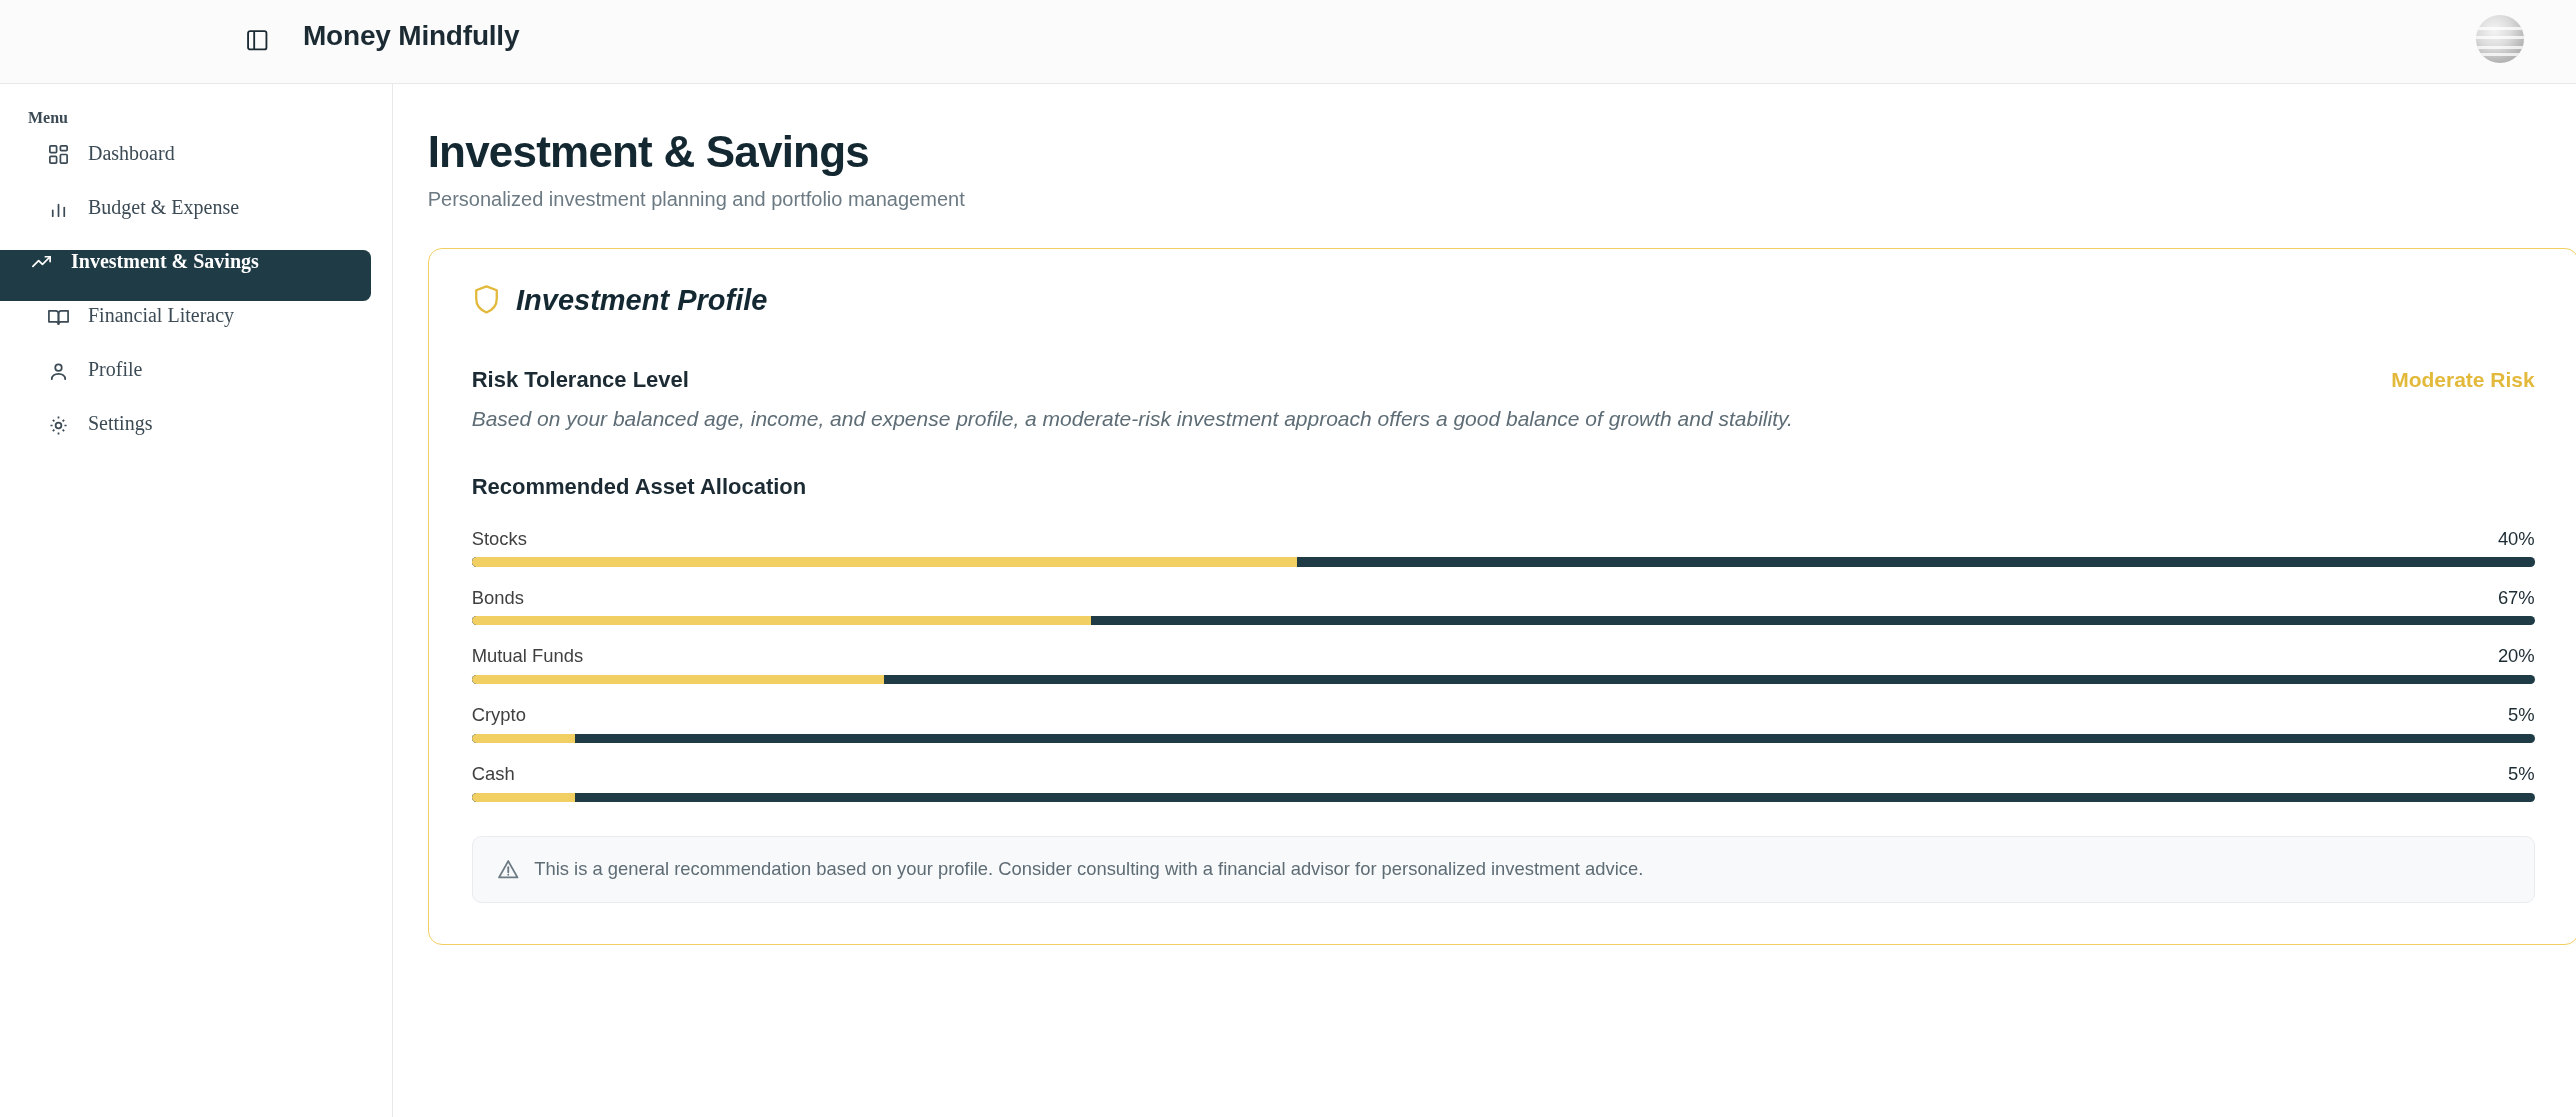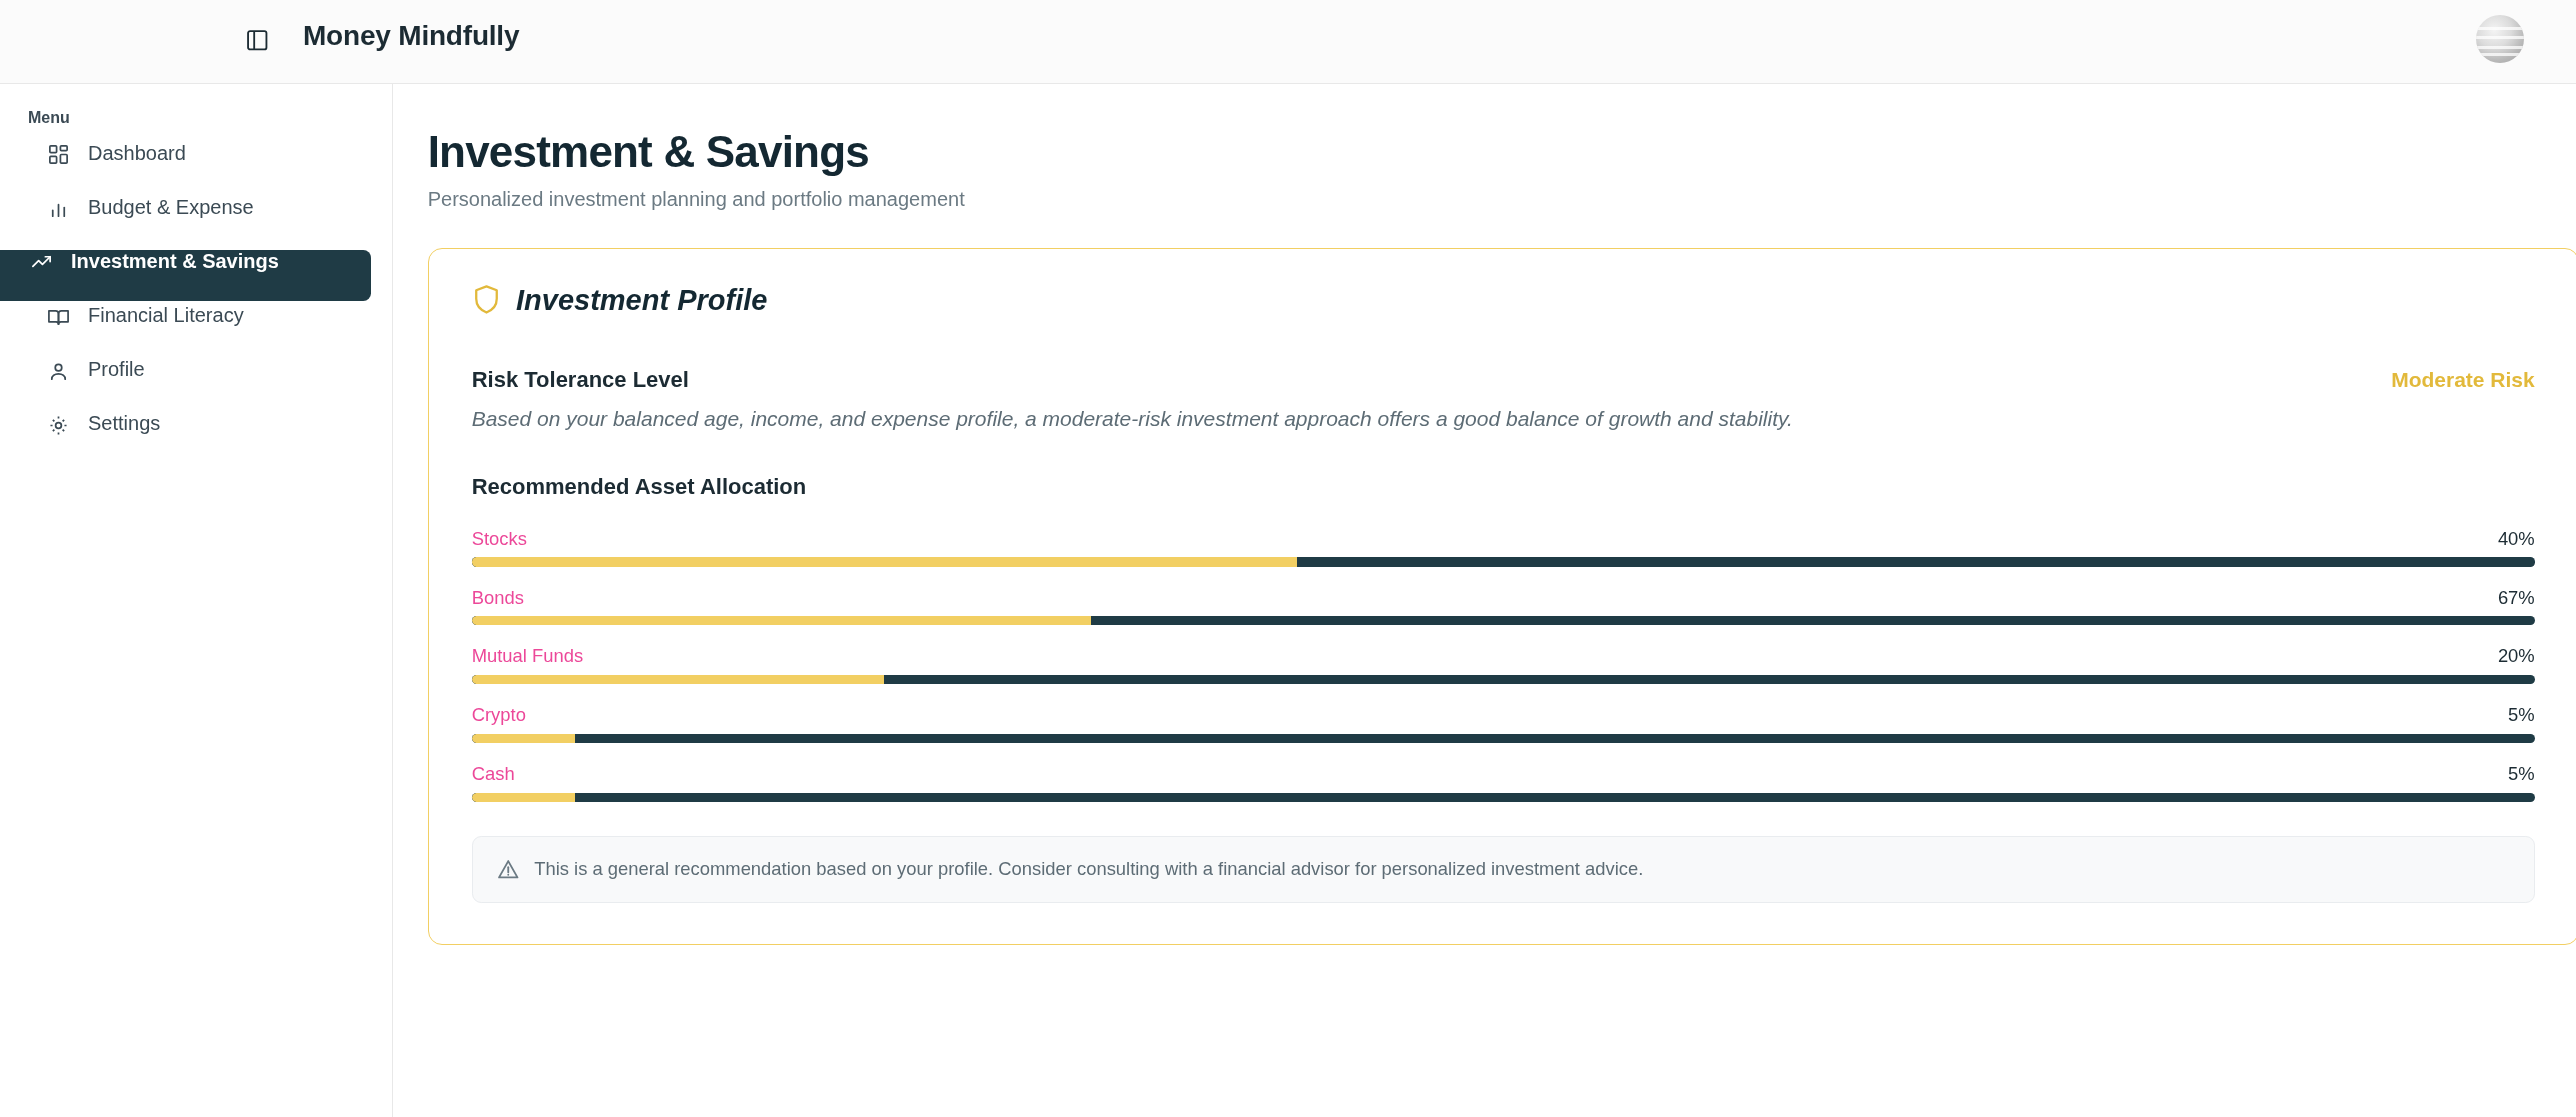--- a/index.html
+++ b/index.html
@@ -47,20 +47,21 @@
   .avatar .b3 { top: 31px; }
   .avatar .b4 { top: 38px; }
 
   
   .sidebar {
     position: absolute; top: 84px; left: 0;
     width: 393px; height: 1033px;
     background: #ffffff;
     border-right: 0.8px solid #e8e8e8;
     padding-top: 24.5px;
+    font-family: Liberation Serif, serif;
   }
   .menu-label {
     font-size: 16px; font-weight: bold; color: #3b4a54;
     margin: 0 0 15.3px 28px;
   }
   .nav-item {
     height: 51px;
     display: flex; 
     padding-left: 28px;
     font-size: 20px; color: #3b4a54;
@@ -126,21 +127,21 @@
   .alloc-title {
     font-size: 22px; font-weight: bold; color: #1c2b33;
     margin-top: 43px; margin-bottom: 28px;
   }
 
   .alloc-row { margin-bottom: 20px; }
   .alloc-top {
     display: flex; justify-content: space-between; align-items: baseline;
     margin-bottom: 7.7px;
   }
-  .alloc-name { font-size: 18.4px; color: #ec4899; text-align: center; }
+  .alloc-name { font-size: 18.4px; color: #404040; text-align: center; }
   .alloc-pct { font-size: 18.4px; color: #1c2b33; }
   .bar-track {
     width: 100%; height: 9.2px;
     background: #1f3b45; border-radius: 4.6px; overflow: hidden;
   }
   .bar-fill {
     height: 9.2px; background: #f2cf63; border-radius: 4.6px 0 0 4.6px;
   }
 
   .note {

